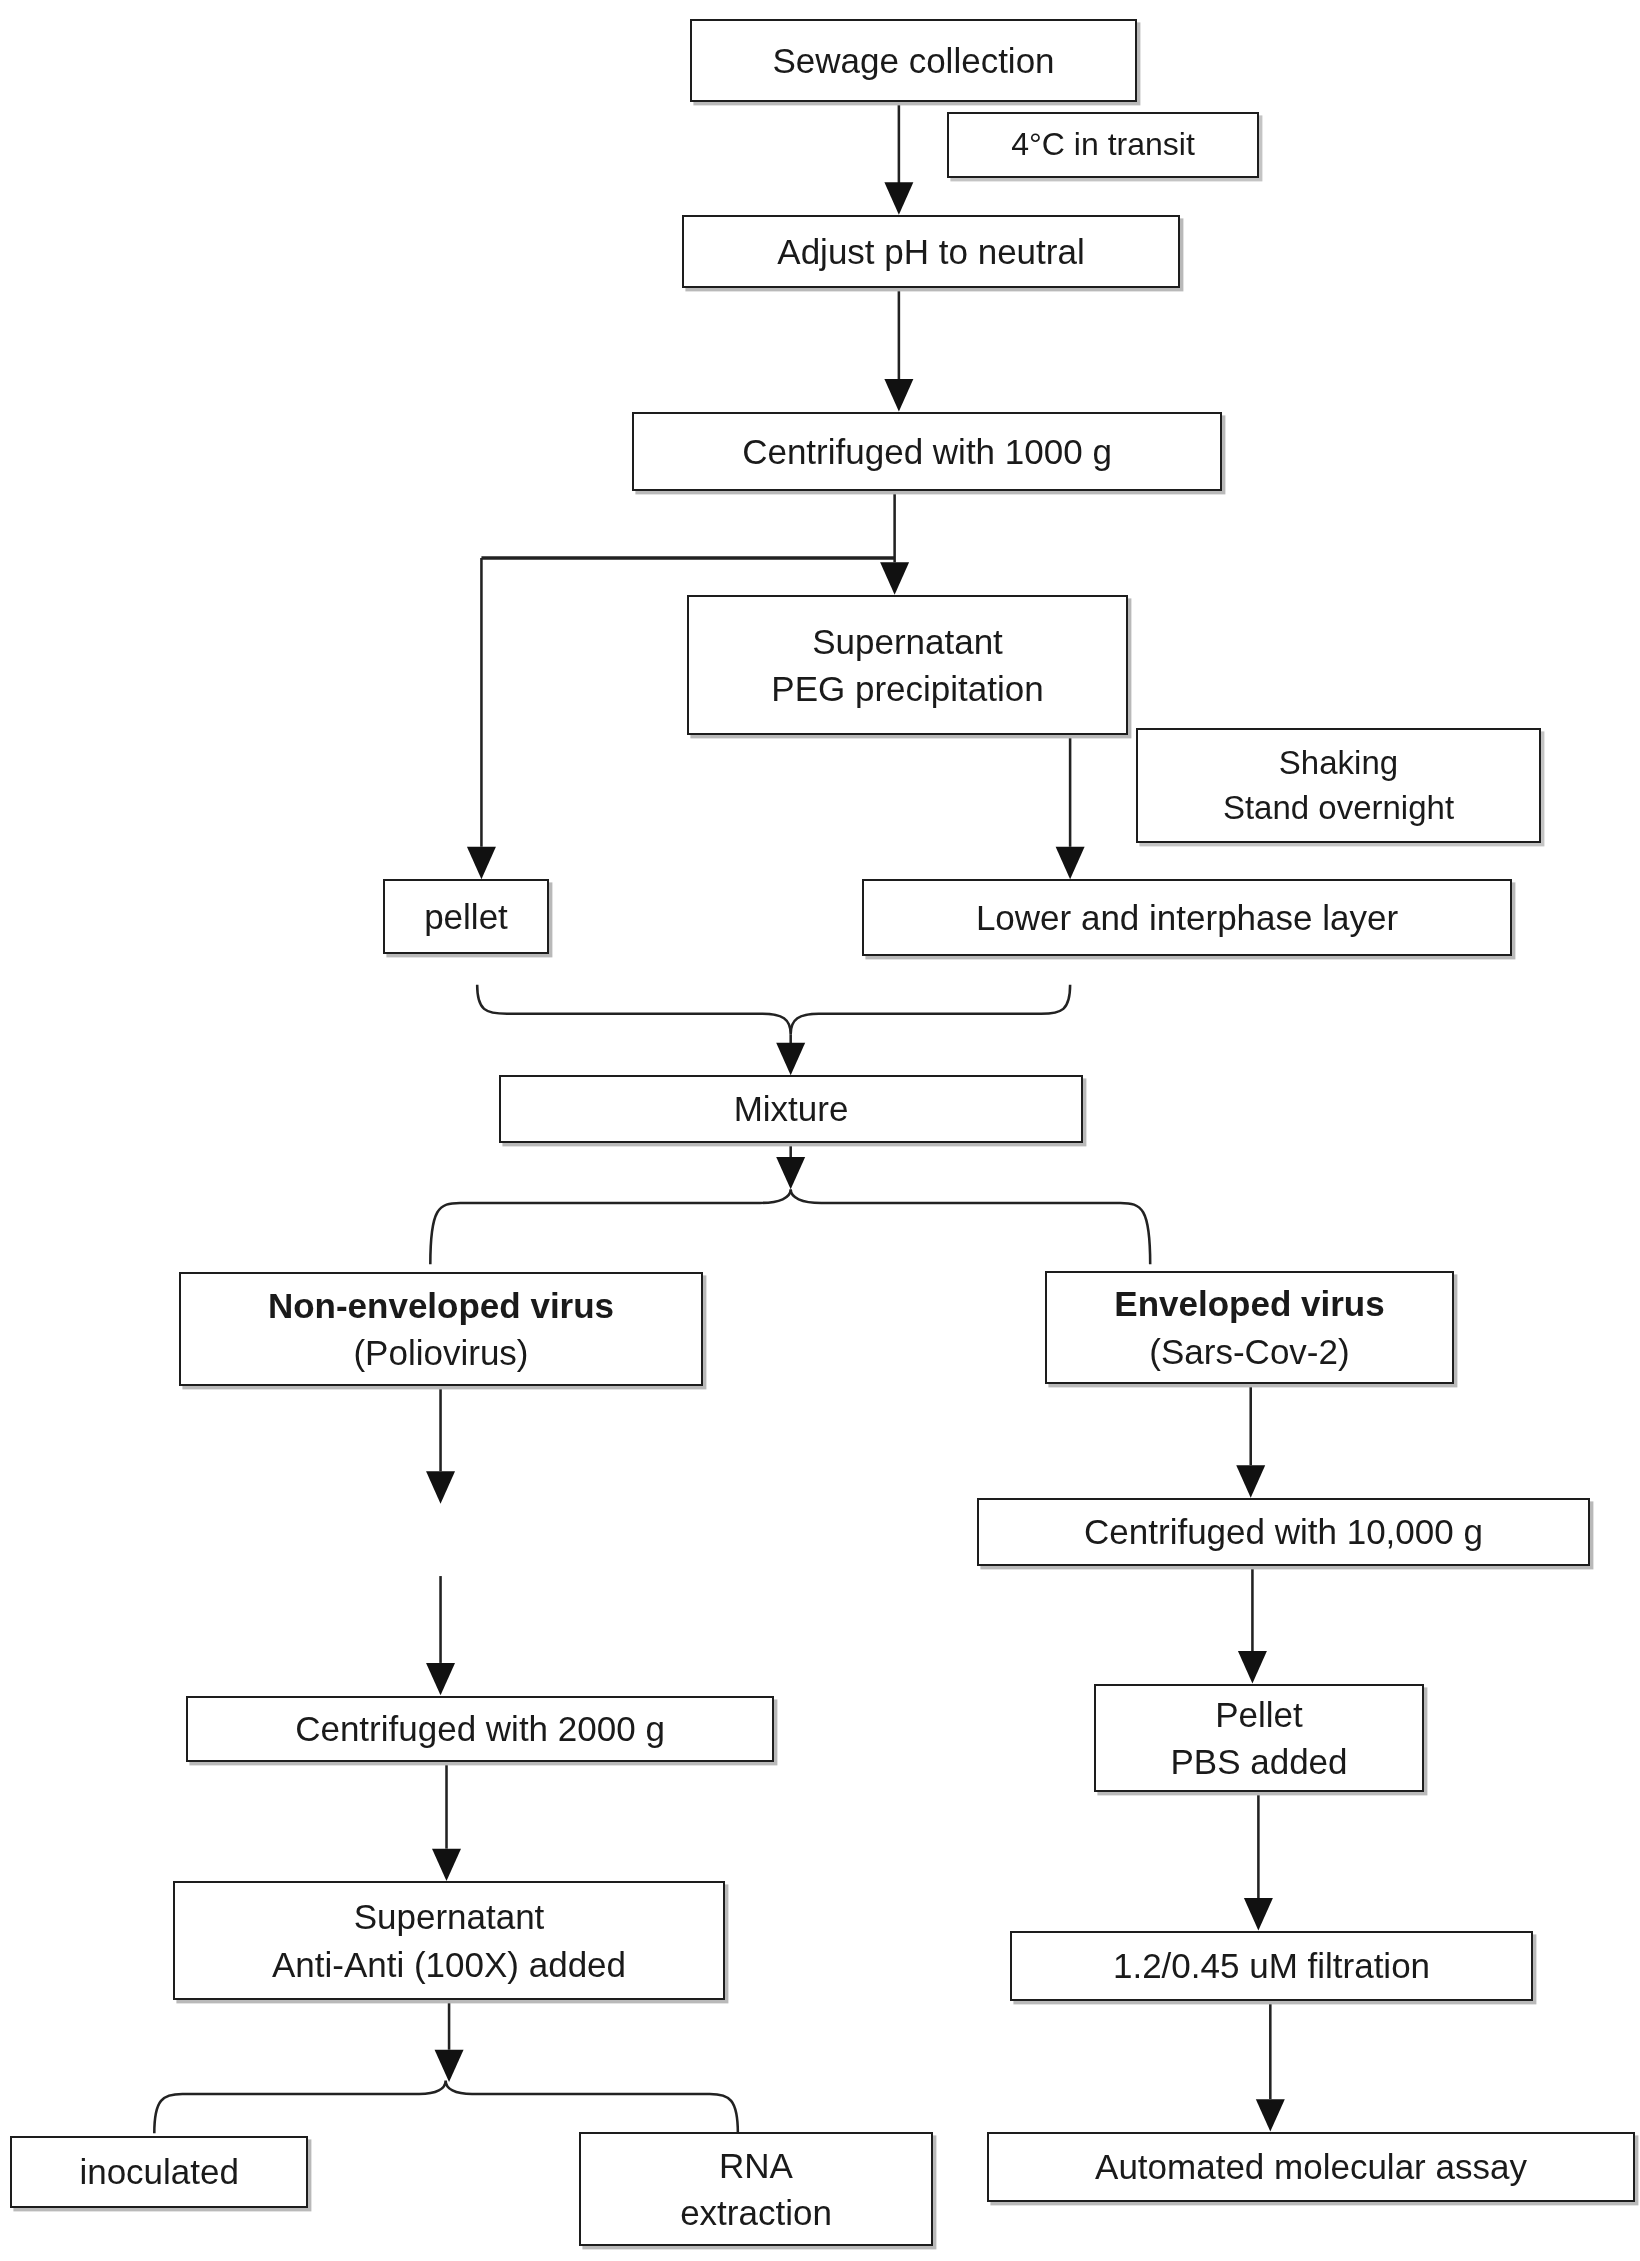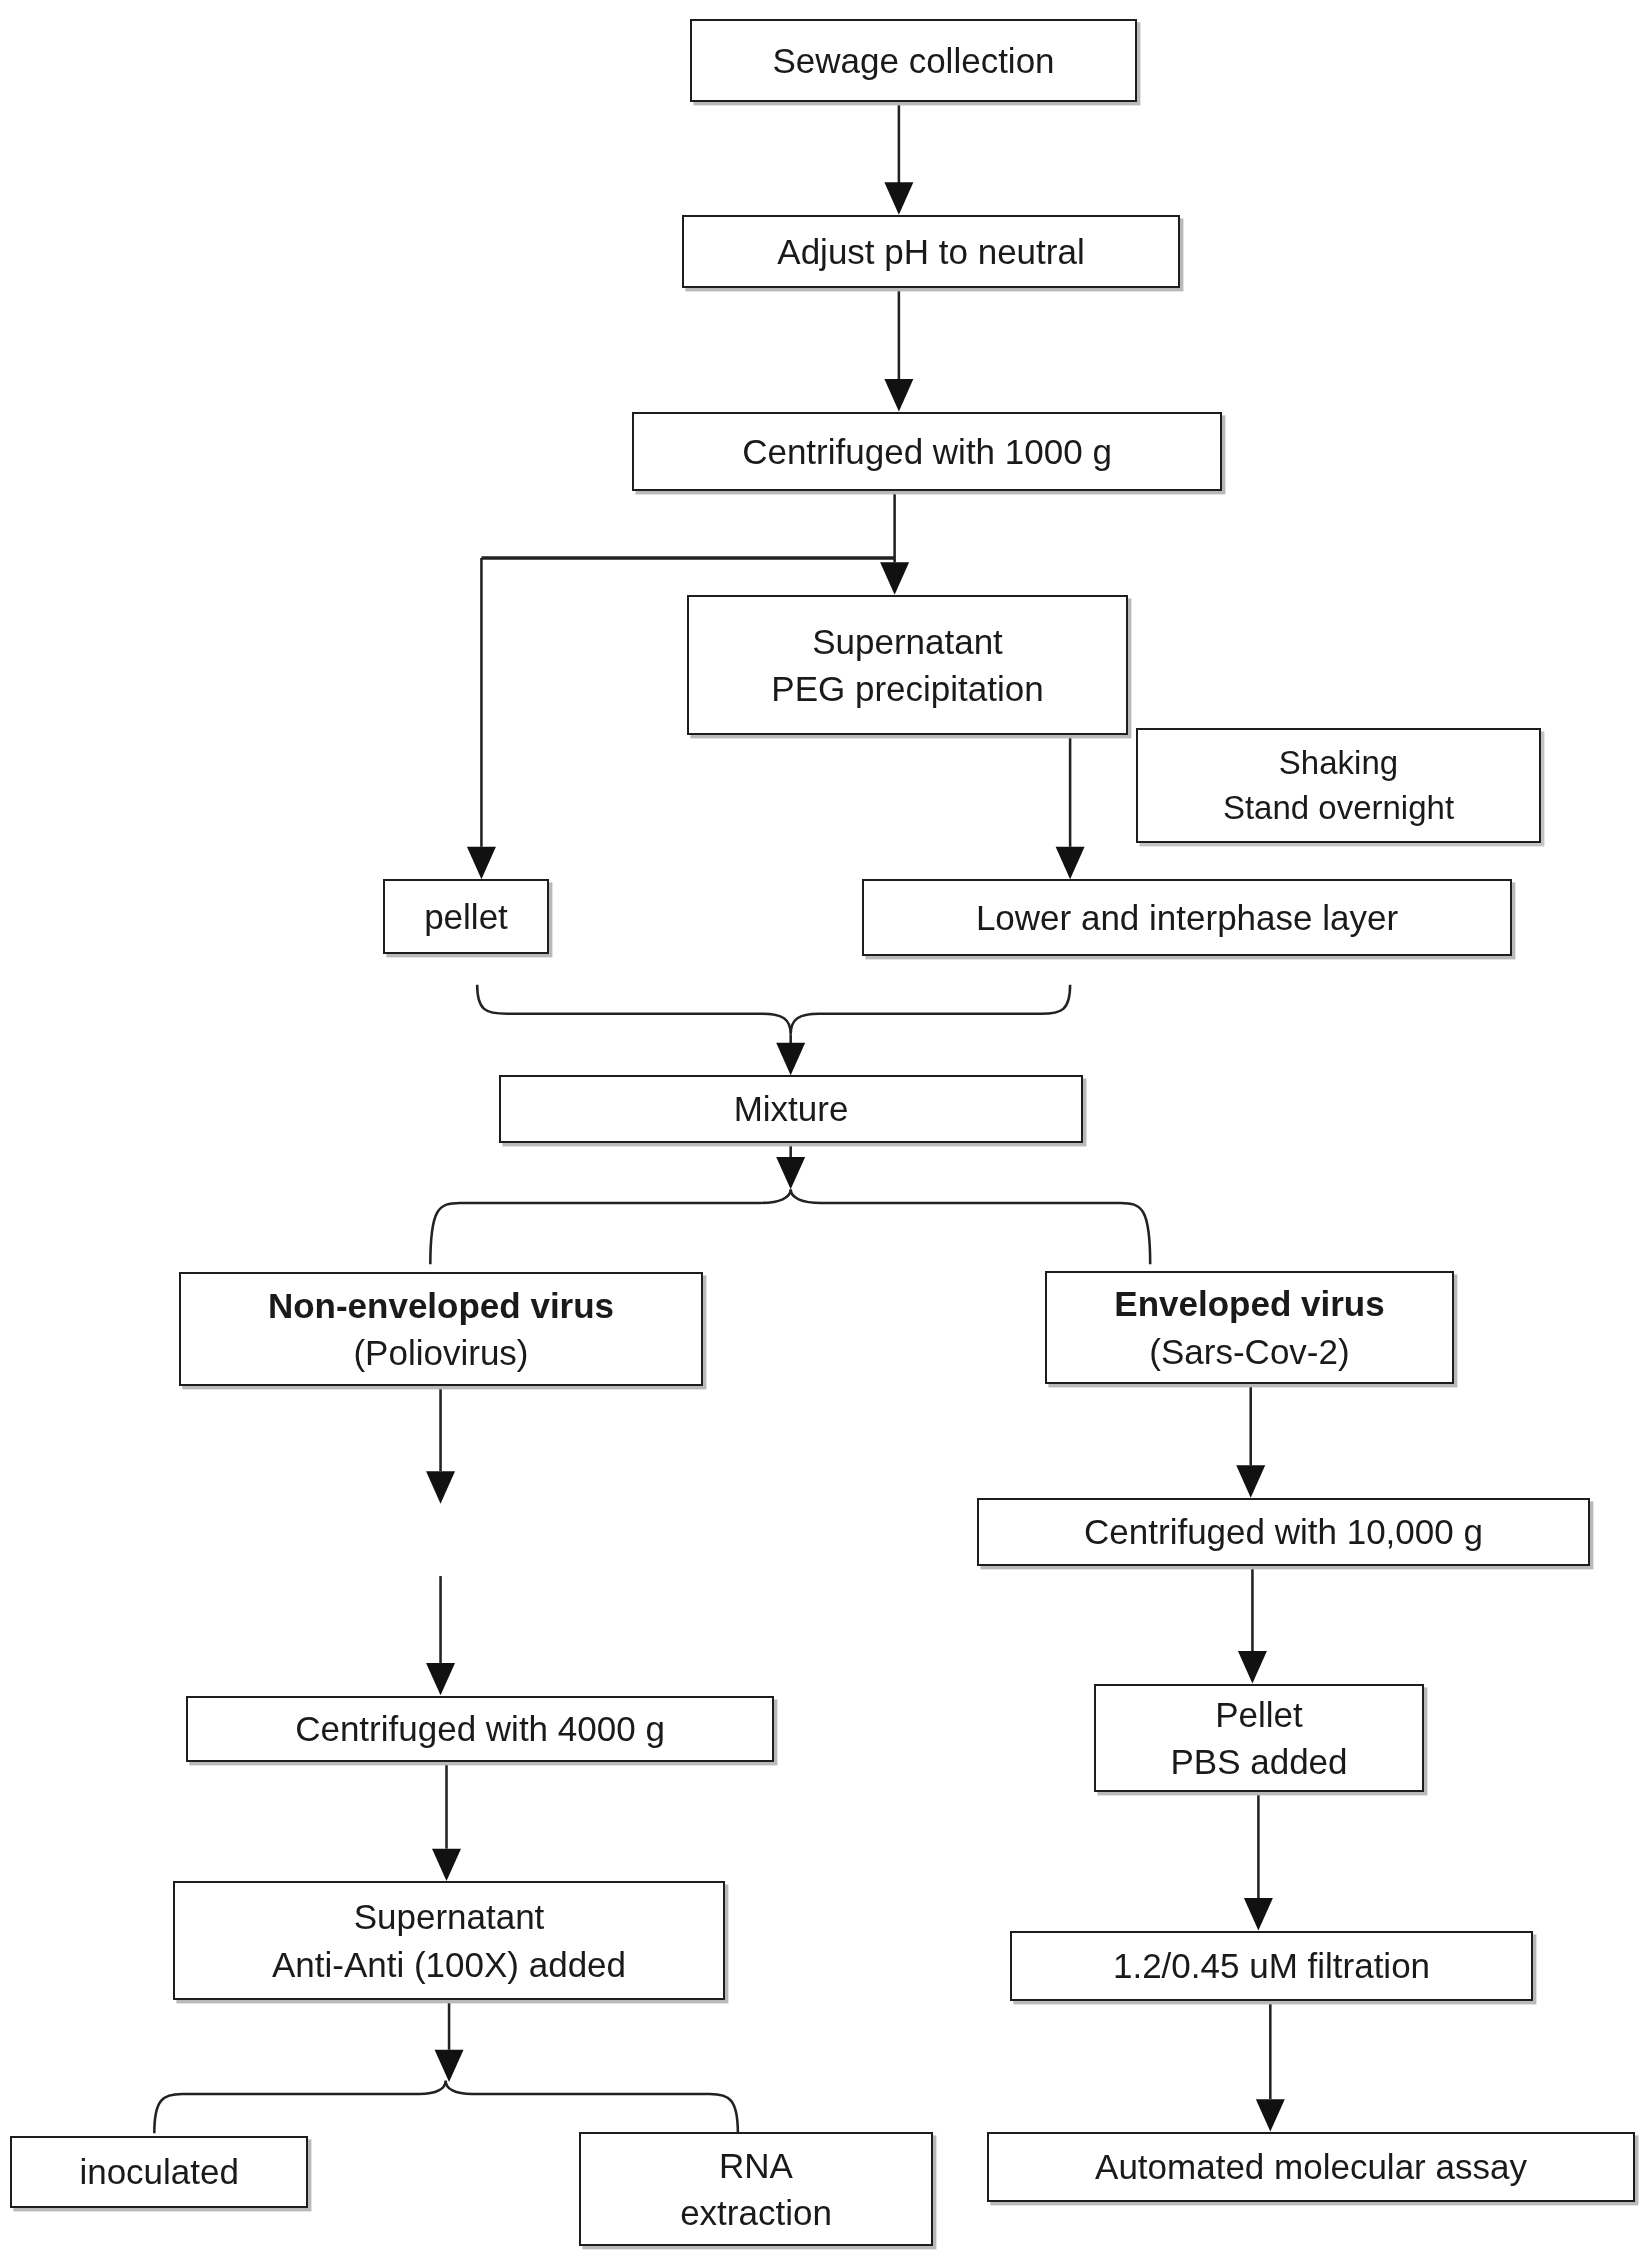--- a/index.html
+++ b/index.html
@@ -84,20 +84,21 @@
       <polygon points="510,2406 544,2406 527,2444"></polygon>
       <polygon points="1451,1720 1485,1720 1468,1758"></polygon>
       <polygon points="1453,1938 1487,1938 1470,1976"></polygon>
       <polygon points="1460,2228 1494,2228 1477,2266"></polygon>
       <polygon points="1474,2464 1508,2464 1491,2502"></polygon>
     </g>
   </svg>
 
   <div class="node" style="left:690px;top:19px;width:447px;height:83px;">Sewage collection</div>
 
+  <div class="node annotation" style="left:947px;top:112px;width:312px;height:66px;font-size:32px;">4°C in transit</div>
 
   <div class="node" style="left:682px;top:215px;width:498px;height:73px;">Adjust pH to neutral</div>
 
   <div class="node" style="left:632px;top:412px;width:590px;height:79px;">Centrifuged with 1000 g</div>
 
   <div class="node" style="left:687px;top:595px;width:441px;height:140px;">
     <span>Supernatant</span>
     <span>PEG precipitation</span>
   </div>
 
@@ -116,21 +117,21 @@
     <span class="bold">Non-enveloped virus</span>
     <span>(Poliovirus)</span>
   </div>
 
   <div class="node" style="left:1045px;top:1271px;width:409px;height:113px;">
     <span class="bold">Enveloped virus</span>
     <span>(Sars-Cov-2)</span>
   </div>
 
 
-  <div class="node" style="left:186px;top:1696px;width:588px;height:66px;">Centrifuged with 4000 g</div>
+  <div class="node" style="left:186px;top:1696px;width:588px;height:66px;">Centrifuged with 2000 g</div>
 
   <div class="node" style="left:173px;top:1881px;width:552px;height:119px;">
     <span>Supernatant</span>
     <span>Anti-Anti (100X) added</span>
   </div>
 
   <div class="node" style="left:10.2px;top:2136px;width:298px;height:72px;">inoculated</div>
 
   <div class="node" style="left:579px;top:2132px;width:354px;height:114px;">
     <span>RNA</span>

